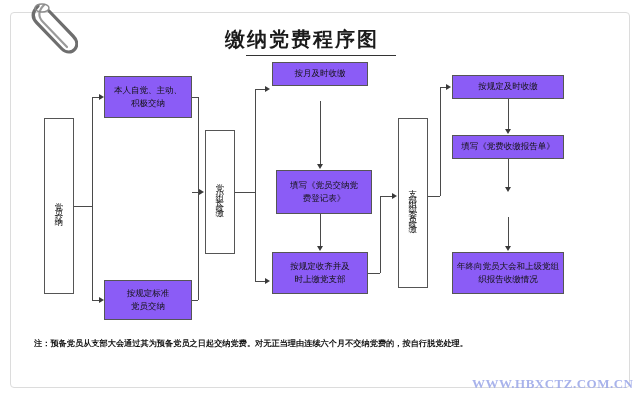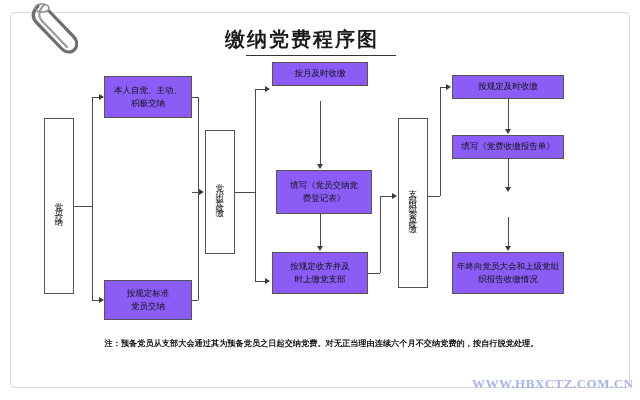--- a/index.html
+++ b/index.html
@@ -59,21 +59,20 @@
   .lh{height:1px;}
   .lv{width:1px;}
   .arr{position:absolute;width:0;height:0;}
   .arr-r{border-top:3.2px solid transparent;border-bottom:3.2px solid transparent;border-left:5px solid #3a3a3a;}
   .arr-d{border-left:3.2px solid transparent;border-right:3.2px solid transparent;border-top:5px solid #3a3a3a;}
   
   #note{
     position:absolute;left:34px;top:337px;width:575px;
     font-size:8.2px;line-height:1.5;color:#111;font-weight:bold;
     white-space:nowrap;
-    text-align:center;
   }
   
   #wm{
     position:absolute;left:472px;top:376px;
     font-size:13px;font-weight:bold;letter-spacing:.5px;
     color:#9aa6e8;opacity:.85;
     font-family:"Liberation Serif","DejaVu Serif",serif;
     text-align:center;
   }
 </style>

